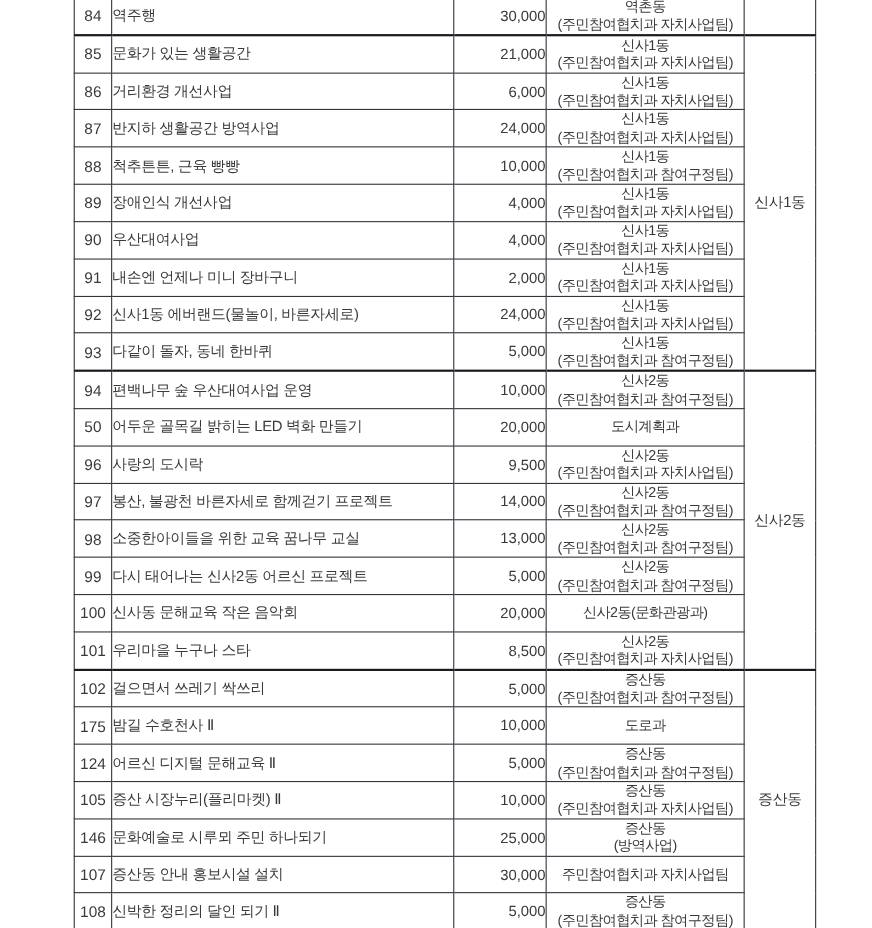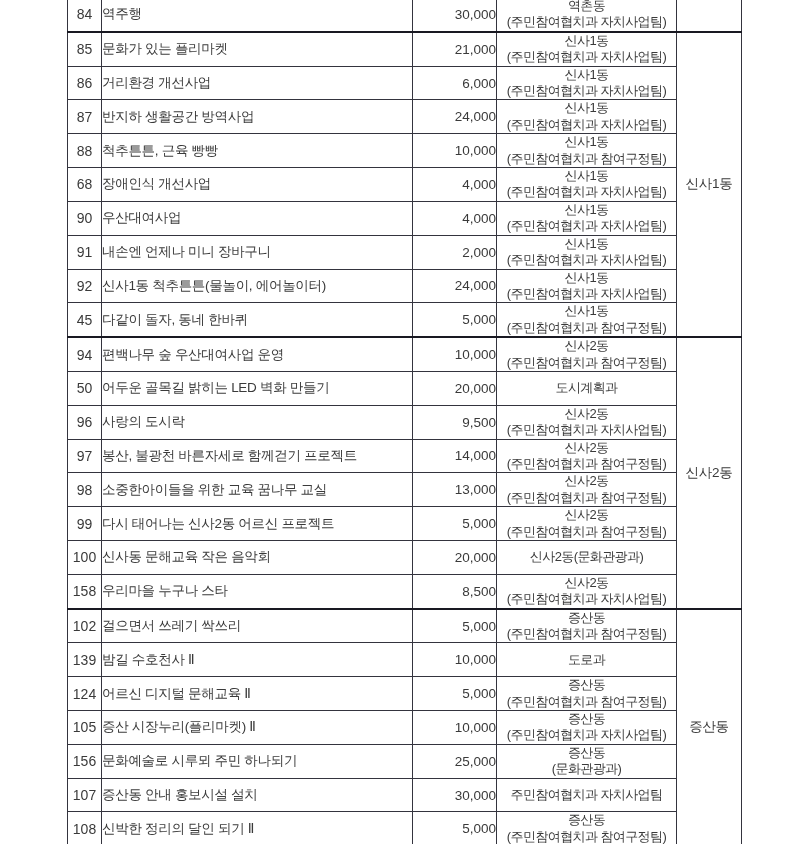--- a/index.html
+++ b/index.html
@@ -90,21 +90,21 @@
           <td class="name">역주행</td>
           <td class="amount">30,000</td>
           <td class="dept">
             <div class="line">역촌동</div>
             <div class="line">(주민참여협치과 자치사업팀)</div>
           </td>
           <td class="group col-last" rowspan="1"></td>
         </tr>
         <tr class="group-start">
           <td class="no col-first">85</td>
-          <td class="name shaded">문화가 있는 플리마켓</td>
+          <td class="name shaded">문화가 있는 생활공간</td>
           <td class="amount shaded">21,000</td>
           <td class="dept shaded">
             <div class="line">신사1동</div>
             <div class="line">(주민참여협치과 자치사업팀)</div>
           </td>
           <td class="group col-last shaded" rowspan="9">신사1동</td>
         </tr>
         <tr>
           <td class="no col-first">86</td>
           <td class="name shaded">거리환경 개선사업</td>
@@ -126,21 +126,21 @@
         <tr>
           <td class="no col-first">88</td>
           <td class="name shaded">척추튼튼, 근육 빵빵</td>
           <td class="amount shaded">10,000</td>
           <td class="dept shaded">
             <div class="line">신사1동</div>
             <div class="line">(주민참여협치과 참여구정팀)</div>
           </td>
         </tr>
         <tr>
-          <td class="no col-first">68</td>
+          <td class="no col-first">89</td>
           <td class="name shaded">장애인식 개선사업</td>
           <td class="amount shaded">4,000</td>
           <td class="dept shaded">
             <div class="line">신사1동</div>
             <div class="line">(주민참여협치과 자치사업팀)</div>
           </td>
         </tr>
         <tr>
           <td class="no col-first">90</td>
           <td class="name shaded">우산대여사업</td>
@@ -154,29 +154,29 @@
           <td class="no col-first">91</td>
           <td class="name shaded">내손엔 언제나 미니 장바구니</td>
           <td class="amount shaded">2,000</td>
           <td class="dept shaded">
             <div class="line">신사1동</div>
             <div class="line">(주민참여협치과 자치사업팀)</div>
           </td>
         </tr>
         <tr>
           <td class="no col-first">92</td>
-          <td class="name shaded">신사1동 척추튼튼(물놀이, 에어놀이터)</td>
+          <td class="name shaded">신사1동 에버랜드(물놀이, 바른자세로)</td>
           <td class="amount shaded">24,000</td>
           <td class="dept shaded">
             <div class="line">신사1동</div>
             <div class="line">(주민참여협치과 자치사업팀)</div>
           </td>
         </tr>
         <tr>
-          <td class="no col-first">45</td>
+          <td class="no col-first">93</td>
           <td class="name shaded">다같이 돌자, 동네 한바퀴</td>
           <td class="amount shaded">5,000</td>
           <td class="dept shaded">
             <div class="line">신사1동</div>
             <div class="line">(주민참여협치과 참여구정팀)</div>
           </td>
         </tr>
         <tr class="group-start">
           <td class="no col-first">94</td>
           <td class="name">편백나무 숲 우산대여사업 운영</td>
@@ -233,40 +233,40 @@
         </tr>
         <tr>
           <td class="no col-first">100</td>
           <td class="name">신사동 문해교육 작은 음악회</td>
           <td class="amount">20,000</td>
           <td class="dept">
             <div class="line">신사2동(문화관광과)</div>
           </td>
         </tr>
         <tr>
-          <td class="no col-first">158</td>
+          <td class="no col-first">101</td>
           <td class="name">우리마을 누구나 스타</td>
           <td class="amount">8,500</td>
           <td class="dept">
             <div class="line">신사2동</div>
             <div class="line">(주민참여협치과 자치사업팀)</div>
           </td>
         </tr>
         <tr class="group-start">
           <td class="no col-first">102</td>
           <td class="name shaded">걸으면서 쓰레기 싹쓰리</td>
           <td class="amount shaded">5,000</td>
           <td class="dept shaded">
             <div class="line">증산동</div>
             <div class="line">(주민참여협치과 참여구정팀)</div>
           </td>
           <td class="group col-last shaded" rowspan="7">증산동</td>
         </tr>
         <tr>
-          <td class="no col-first">139</td>
+          <td class="no col-first">175</td>
           <td class="name shaded">밤길 수호천사 Ⅱ</td>
           <td class="amount shaded">10,000</td>
           <td class="dept shaded">
             <div class="line">도로과</div>
           </td>
         </tr>
         <tr>
           <td class="no col-first">124</td>
           <td class="name shaded">어르신 디지털 문해교육 Ⅱ</td>
           <td class="amount shaded">5,000</td>
@@ -278,26 +278,26 @@
         <tr>
           <td class="no col-first">105</td>
           <td class="name shaded">증산 시장누리(플리마켓) Ⅱ</td>
           <td class="amount shaded">10,000</td>
           <td class="dept shaded">
             <div class="line">증산동</div>
             <div class="line">(주민참여협치과 자치사업팀)</div>
           </td>
         </tr>
         <tr>
-          <td class="no col-first">156</td>
+          <td class="no col-first">146</td>
           <td class="name shaded">문화예술로 시루뫼 주민 하나되기</td>
           <td class="amount shaded">25,000</td>
           <td class="dept shaded">
             <div class="line">증산동</div>
-            <div class="line">(문화관광과)</div>
+            <div class="line">(방역사업)</div>
           </td>
         </tr>
         <tr>
           <td class="no col-first">107</td>
           <td class="name shaded">증산동 안내 홍보시설 설치</td>
           <td class="amount shaded">30,000</td>
           <td class="dept shaded">
             <div class="line">주민참여협치과 자치사업팀</div>
           </td>
         </tr>

